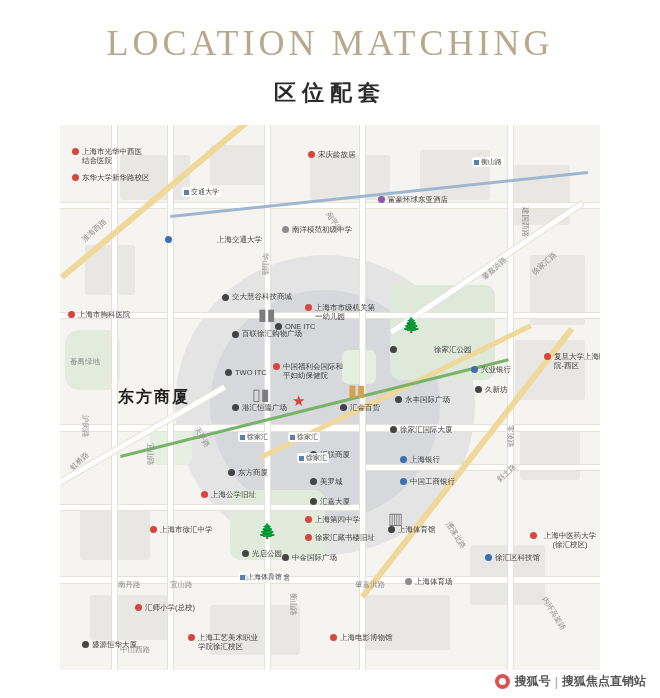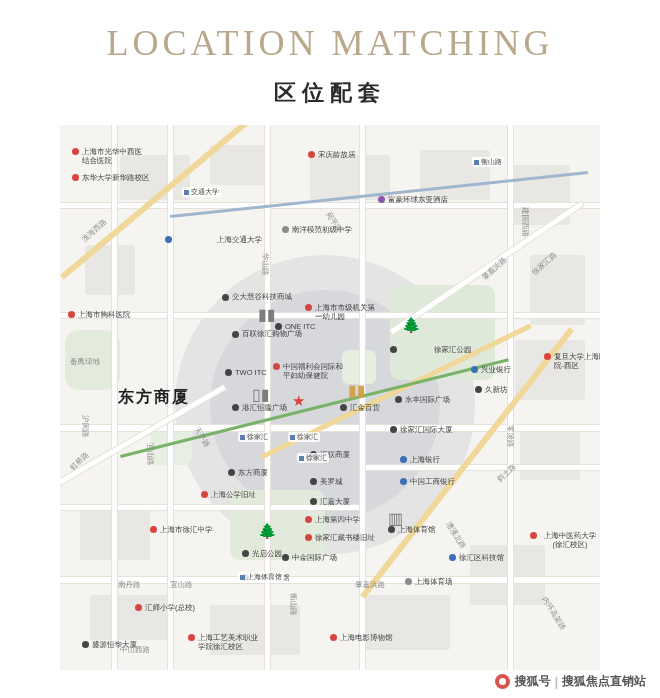--- a/index.html
+++ b/index.html
@@ -333,21 +333,21 @@
         <span class="txt">上海体育馆</span>
       </div>
       <div class="poi" style="left: 182px; top: 424px;">
         <span class="dot dark"></span>
         <span class="txt">光启公园</span>
       </div>
       <div class="poi" style="left: 222px; top: 428px;">
         <span class="dot dark"></span>
         <span class="txt">中金国际广场</span>
       </div>
-      <div class="poi" style="left: 348px; top: 428px; padding-left: 41px;">
+      <div class="poi" style="left: 384px; top: 428px; padding-left: 41px;">
         <span class="dot blue"></span>
         <span class="txt">徐汇区科技馆</span>
       </div>
       <div class="poi" style="left: 345px; top: 452px;">
         <span class="dot grey"></span>
         <span class="txt">上海体育场</span>
       </div>
       <div class="poi wrap" style="left: 470px; top: 406px; text-align: center;">
         <span class="dot red"></span>
         <span class="txt">上海中医药大学(徐汇校区)</span>

